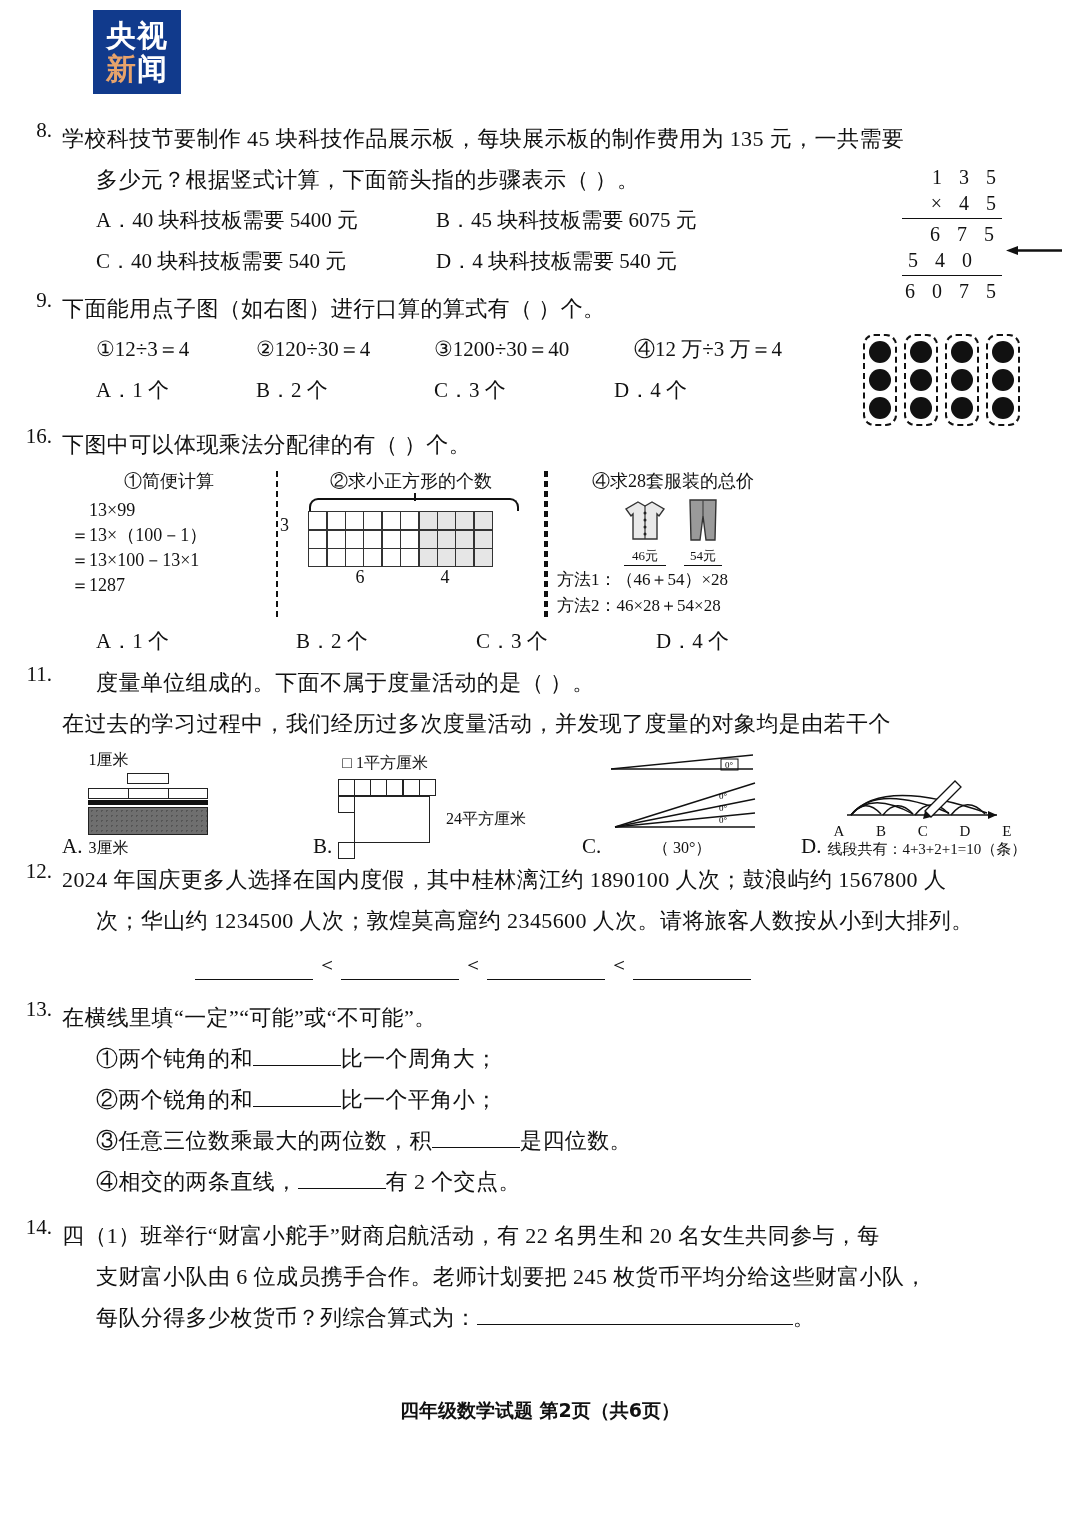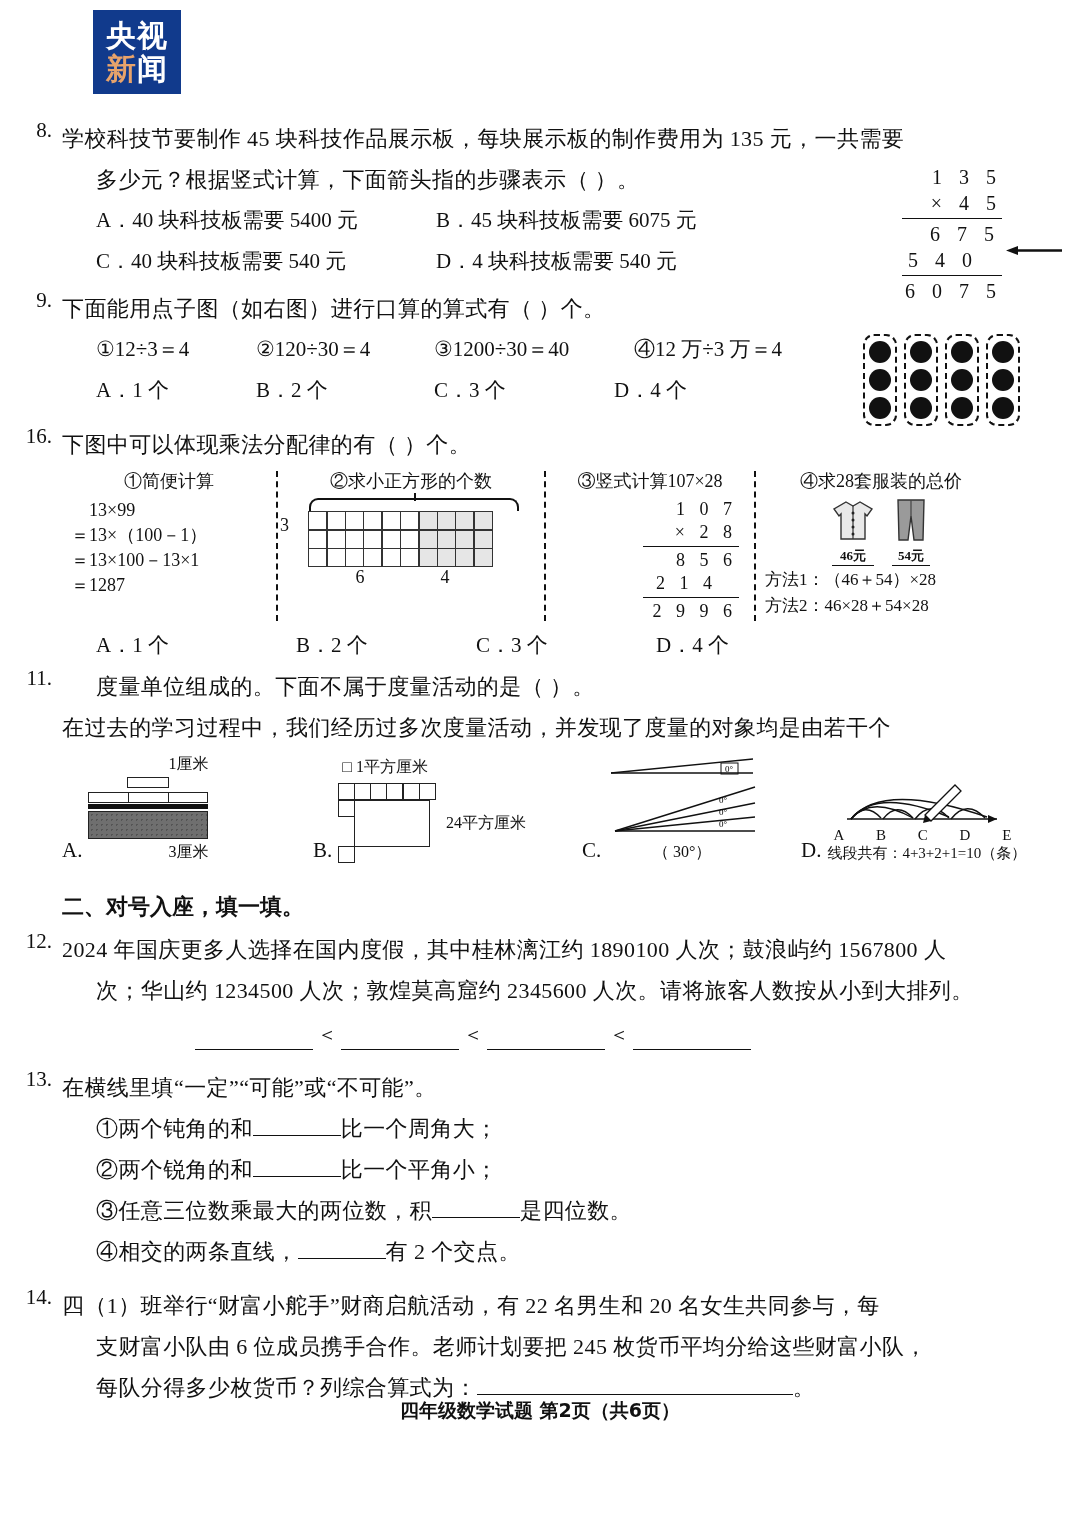--- a/index.html
+++ b/index.html
@@ -80,29 +80,29 @@
   .gcell{width:17px;height:17px;border:1.3px solid #333;margin:-0.65px 0 0 -0.65px;background:#fff;}
   .gcell.sh{background:#e6e6e6;}
   .glabelL{position:absolute;left:2px;top:46px;font-size:18px;}
   .gridbox{margin-left:22px;}
   .glabels{display:flex;margin-left:22px;font-size:18px;}
 
   .vmul10{font-size:18px;line-height:23px;text-align:right;padding-right:6px;}
   .vmul10 .r{letter-spacing:5px;white-space:nowrap;}
   .vmul10 .bar{border-top:1.5px solid #111;margin:2px 0 2px auto;width:96px;}
 
-  .clothes{display:flex;justify-content:center;gap:18px;align-items:flex-end;margin:2px 0 1px;font-weight:bold;}
+  .clothes{display:flex;justify-content:center;gap:18px;align-items:flex-end;margin:2px 0 1px;}
   .price{font-size:13px;text-align:center;border-bottom:1.4px solid #111;padding:0 2px;}
   .mline{font-size:17px;line-height:26px;white-space:nowrap;}
 
   
   .figrow{margin-left:62px;margin-right:40px;display:flex;align-items:flex-end;margin-top:6px;}
   .figitem{display:flex;align-items:flex-end;}
   .flabel{font-size:21px;margin-right:6px;}
-  .cap{font-size:16px;text-align:right;}
+  .cap{font-size:16px;text-align:left;}
 
   .ruler{width:120px;}
   .unitbar{width:40px;height:9px;border:1.5px solid #222;margin:2px auto 4px;}
   .eraser{width:120px;}
   .er-top{height:9px;border:1.5px solid #222;display:flex;}
   .er-top div{flex:1;border-right:1.5px solid #222;}
   .er-top div:last-child{border-right:none;}
   .er-mid{height:5px;background:#111;margin-top:1px;}
   .er-body{height:26px;background:#6f6f6f;border:1.5px solid #222;margin-top:2px;
            background-image:radial-gradient(#555 1px,transparent 1px);background-size:5px 5px;}
@@ -275,32 +275,20 @@
               <div class="gcell sh"></div>
             </div>
           </div>
         <div class="glabels">
           <span style="width:102px;text-align:center">6</span>
           <span style="width:68px;text-align:center">4</span>
         </div>
       </div>
       <div class="sep"></div>
 
-      <div class="panel" style="width:190px">
-        <div class="ptitle">③竖式计算107×28</div>
-        <div class="vmul10">
-          <div class="r" style="padding-right:2px">1 0 7</div>
-          <div class="r" style="padding-right:2px">× 2 8</div>
-          <div class="bar"></div>
-          <div class="r" style="padding-right:2px">8 5 6</div>
-          <div class="r" style="padding-right:22px">2 1 4</div>
-          <div class="bar"></div>
-          <div class="r" style="padding-right:2px">2 9 9 6</div>
-        </div>
-      </div>
       <div class="sep"></div>
 
       <div class="panel" style="width:232px">
         <div class="ptitle">④求28套服装的总价</div>
         <div class="clothes">
           <div>
             <svg width="42" height="44" viewBox="0 0 42 44">
               <path d="M14 4 L21 8 L28 4 L40 11 L35 18 L33 16 L33 41 L9 41 L9 16 L7 18 L2 11 Z" fill="#e9e9e9" stroke="#333" stroke-width="1.4"></path>
               <line x1="21" y1="8" x2="21" y2="41" stroke="#333" stroke-width="1.2"></line>
               <circle cx="21" cy="15" r="1.5" fill="#222"></circle>
@@ -427,21 +415,20 @@
             <span>C</span>
             <span>D</span>
             <span>E</span>
           </div>
           <div class="segnote">线段共有：4+3+2+1=10（条）</div>
         </div>
       </div>
     </div>
   </div>
 
-  <div class="sechead" style="margin-top:22px">二、对号入座，填一填。</div>
 
   <div class="q" style="min-height:128px;">
     <div class="num">12.</div>
     <div class="body" style="padding-right:30px">
       <div class="line">2024 年国庆更多人选择在国内度假，其中桂林漓江约 1890100 人次；鼓浪屿约 1567800 人</div>
       <div class="line indent">次；华山约 1234500 人次；敦煌莫高窟约 2345600 人次。请将旅客人数按从小到大排列。</div>
     </div>
     <div class="cmp">
       <div class="bl"></div>
       <div class="lt">＜</div>

